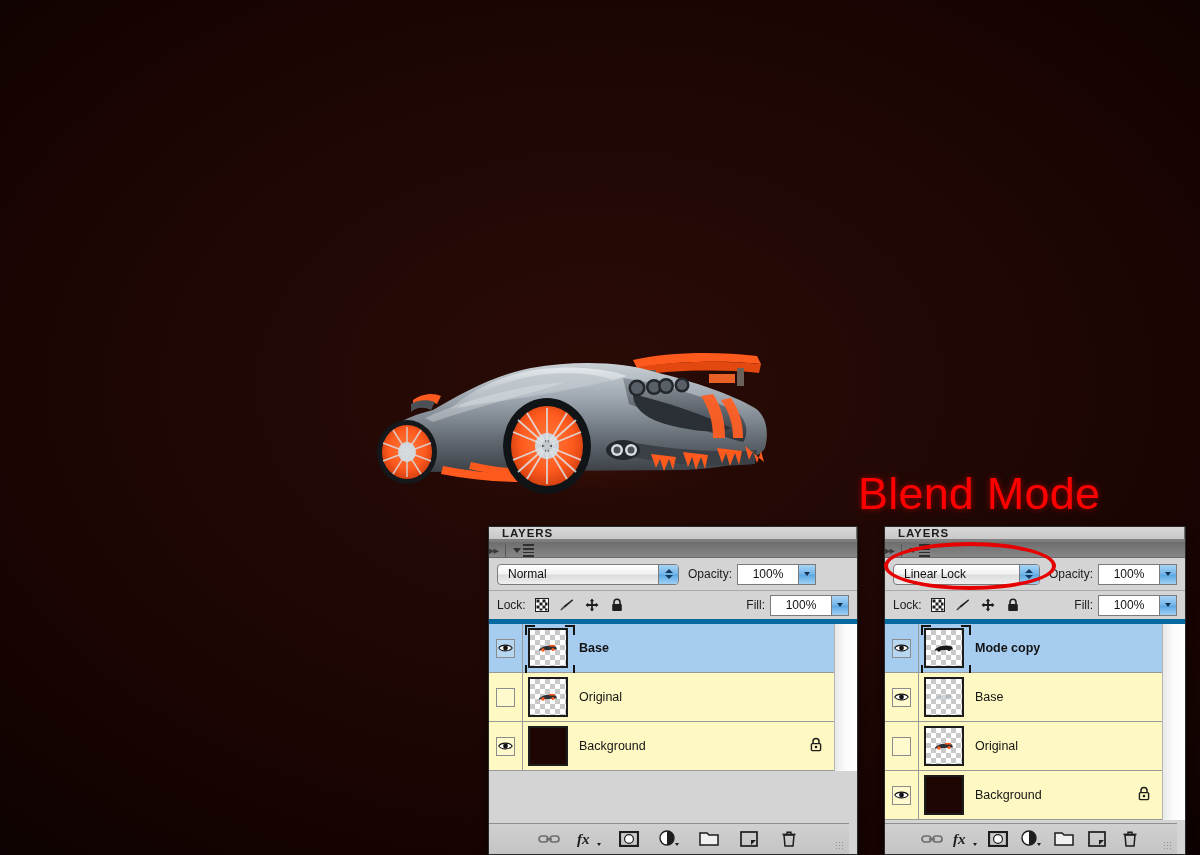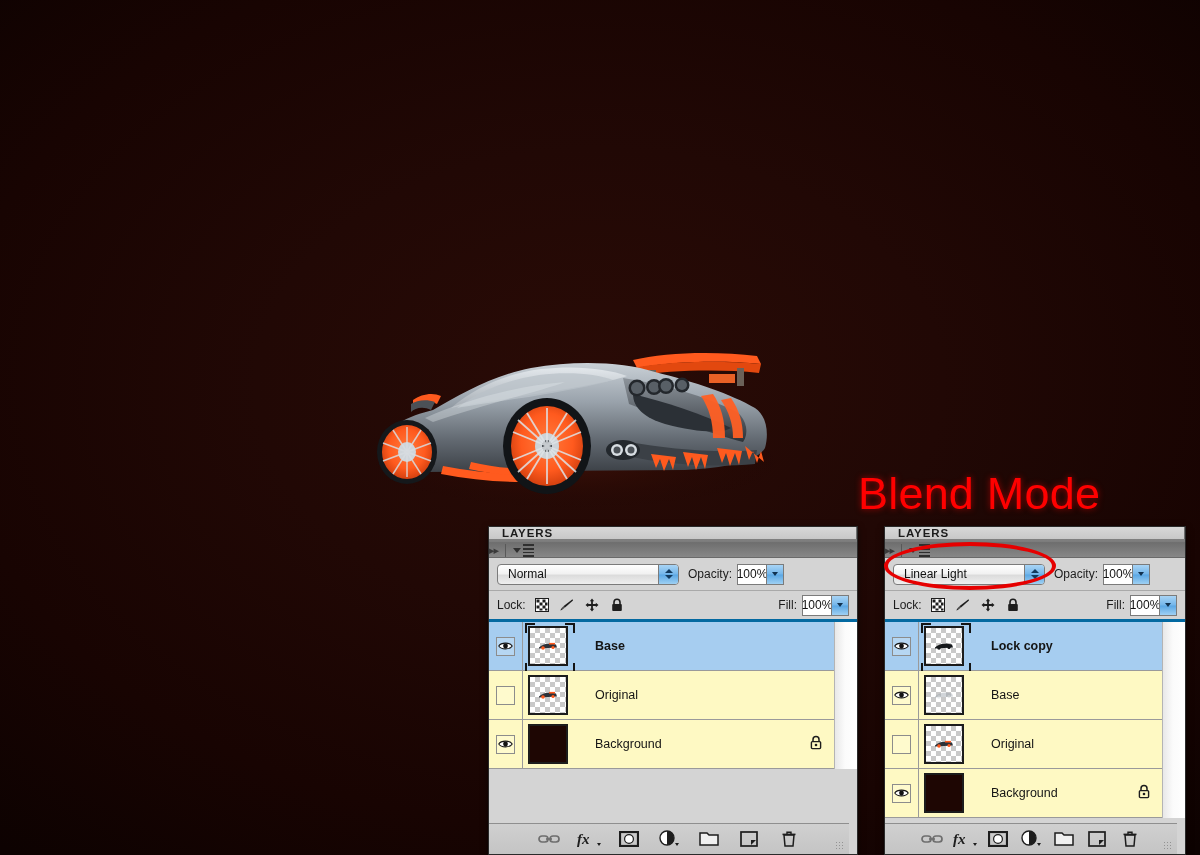--- a/index.html
+++ b/index.html
@@ -95,21 +95,21 @@
   .menu-ico .lines { display:flex;flex-direction:column;gap:2px; }
   .menu-ico .lines i { display:block;width:11px;height:1.6px;background:#2f2f2f; }
 
   
   .row {
     display: flex; align-items: center;
     padding: 0 8px;
     background: #d4d4d4;
   }
   .row-blend { height: 32px; border-bottom: 1px solid #a9a9a9; }
-  .row-lock  { height: 28px; border-bottom: 3px solid #0369a1; }
+  .row-lock  { height: 28px; border-bottom: 5px solid #0369a1; }
 
   .combo {
     position: relative;
     height: 21px;
     border: 1px solid #7b7b7b;
     border-radius: 4px;
     background: linear-gradient(to bottom, #ffffff 0%, #f2f2f2 45%, #dcdcdc 55%, #efefef 100%);
     display: flex; align-items: center;
     padding-left: 10px;
     box-sizing: border-box;
@@ -137,21 +137,21 @@
   }
 
   .field-label { font-size: 12px; color:#1c1c1c; margin-left: 9px; white-space: nowrap; }
   .numfield {
     display:flex; align-items:stretch;
     height:19px; margin-left:5px;
     border:1px solid #7b7b7b;
     background:#fff;
   }
   .numfield .val {
-    width: 28px;
+    width: 60px;
     display:flex;align-items:center;justify-content:center;
     font-size:12px;color:#111;background:#fff;
   }
   .numfield .arrow {
     width:16px;
     background: linear-gradient(to bottom, #a8d4f5 0%, #74b6ea 48%, #5aa7e4 52%, #9fd0f3 100%);
     border-left:1px solid #7b7b7b;
     display:flex;align-items:center;justify-content:center;
   }
   .numfield .arrow .dn {
@@ -209,21 +209,21 @@
     background-color: #1e0603;
   }
   .thumb .mini {
     position:absolute; left:50%; top:50%;
     transform: translate(-50%,-50%);
     width: 22px; height: 9px;
   }
   .brackets { position:absolute; left:-5px; top:-5px; width:50px; height:50px; pointer-events:none; }
   .brackets span { position:absolute; background:#141414; }
   .layer-name {
-    margin-left: 22px;
+    margin-left: 6px;
     font-size: 12.5px;
     color: #141414;
   }
   .layer-name.bold { font-weight: bold; }
   .layer-name.italic { }
   .row-lock-ico { position:absolute; right: 34px; top:50%; transform: translateY(-50%); }
 
   
   .list-gutter {
     position:absolute; top:0; right:0; bottom:0; width:22px;
@@ -608,21 +608,21 @@
               <i></i>
               <i></i>
               <i></i>
             </span>
         </span>
       </div>
     </div>
 
     <div class="row row-blend">
       <div class="combo">
-        <span>Linear Light</span>
+        <span>Linear Lock</span>
         <span class="stepper">
           <span class="up"></span>
           <span class="dn"></span>
         </span>
       </div>
       <span class="field-label">Opacity:</span>
       <span class="numfield">
         <span class="val">100%</span>
         <span class="arrow">
             <span class="dn"></span>
@@ -693,21 +693,21 @@
                   <span style="left:0;top:0;width:2px;height:10px"></span>
                 <span style="right:0;top:0;width:10px;height:2px"></span>
                   <span style="right:0;top:0;width:2px;height:10px"></span>
                 <span style="left:0;bottom:0;width:10px;height:2px"></span>
                   <span style="left:0;bottom:0;width:2px;height:10px"></span>
                 <span style="right:0;bottom:0;width:10px;height:2px"></span>
                   <span style="right:0;bottom:0;width:2px;height:10px"></span>
               </span>
             </div>
           </div>
-          <span class="layer-name bold">Lock copy</span>
+          <span class="layer-name bold">Mode copy</span>
         </div>
 
         <div class="layer-row">
           <div class="eye-cell">
             <span class="eye-box">
               <svg width="15" height="10" viewBox="0 0 15 10">
                 <path d="M0.8 5 C3 1.2 12 1.2 14.2 5 C12 8.8 3 8.8 0.8 5 Z" fill="#fff" stroke="#131313" stroke-width="1.1"></path>
                 <circle cx="7.5" cy="5" r="2.4" fill="#131313"></circle>
               </svg>
             </span>

